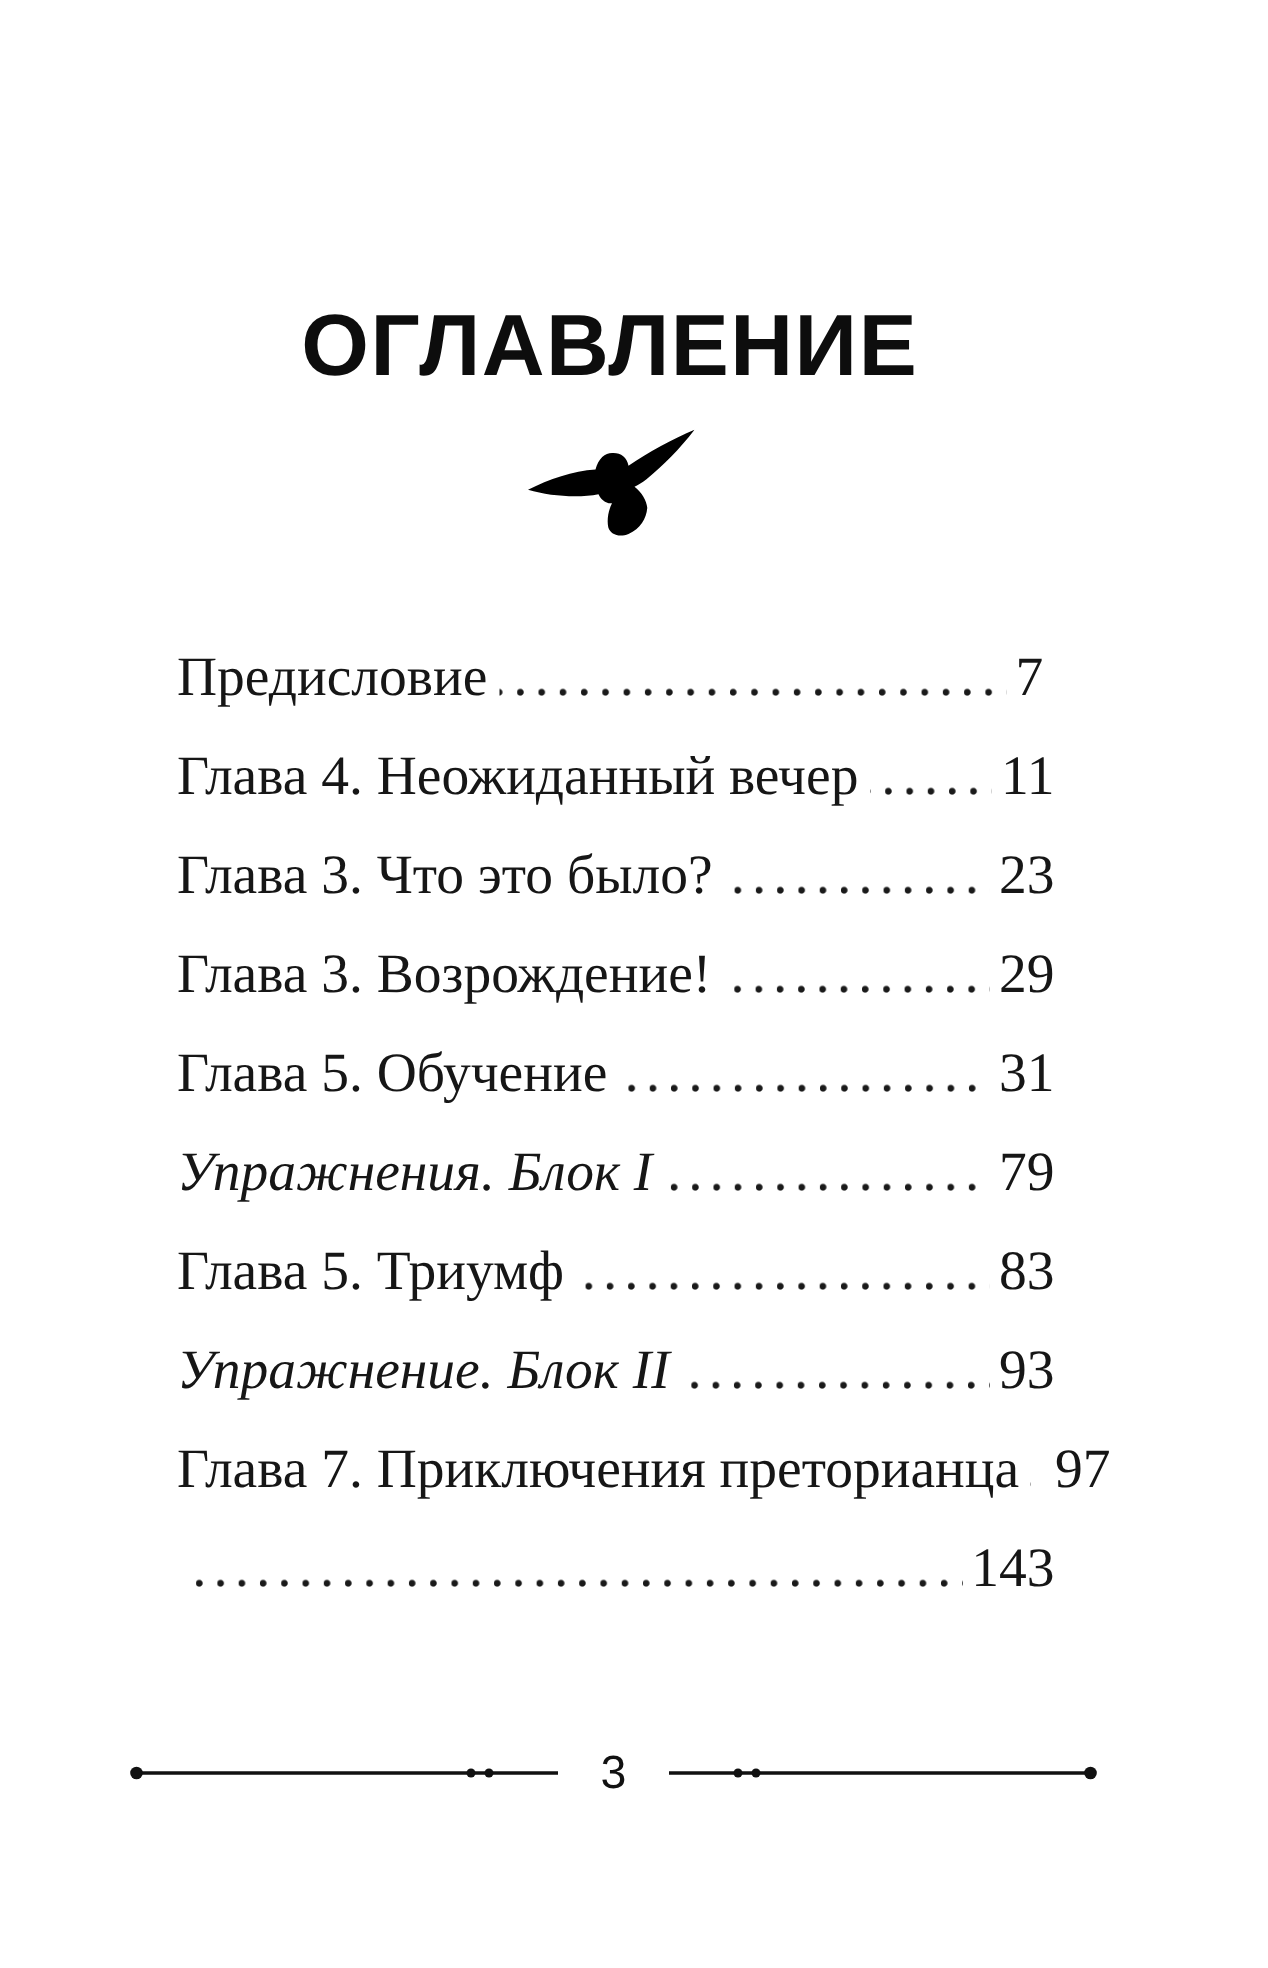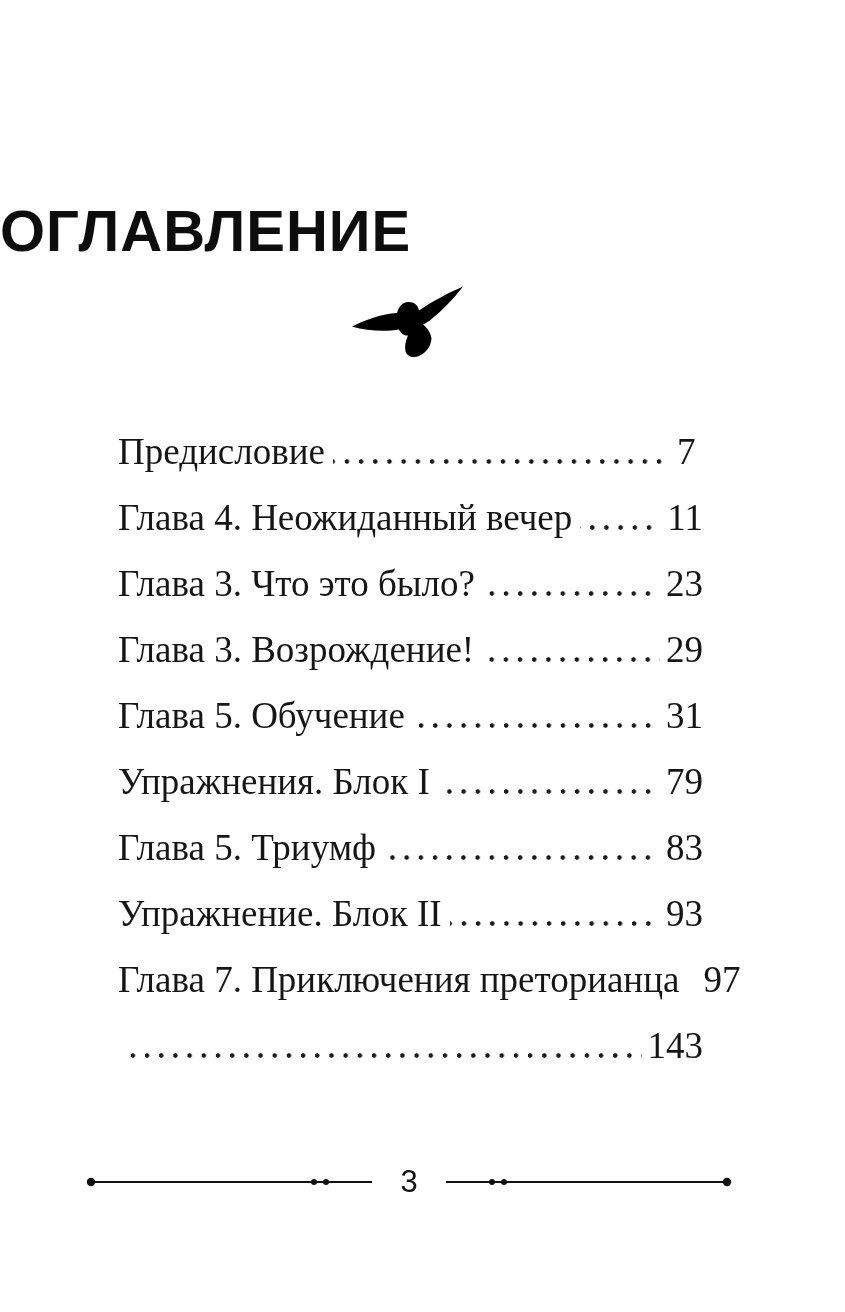--- a/index.html
+++ b/index.html
@@ -16,21 +16,21 @@
     font-family: "Liberation Serif", serif;
     color: #161616;
   }
 
   
   .book-title {
     position: absolute;
     top: 163px;
     left: 0;
     right: 32px;
-    text-align: left;
+    text-align: center;
     font-family: "Liberation Sans", sans-serif;
     font-weight: 700;
     font-size: 58px;
     line-height: 1;
     letter-spacing: 1px;
     color: #0d0d0d;
     white-space: nowrap;
   }
 
   
@@ -51,21 +51,21 @@
     width: 585px;
   }
   .toc-row {
     display: flex;
     align-items: flex-start;
     font-size: 37px;
     line-height: 38px;
     margin-bottom: 28px;
     white-space: nowrap;
   }
-  .toc-row.italic .toc-label { }
+  .toc-row.italic .toc-label { font-style: italic; }
   .toc-label { flex: 0 0 auto; }
   .toc-leader {
     flex: 1 1 auto;
     align-self: flex-end;
     height: 5px;
     margin: 0 2px 7px 8px;
     background-image: radial-gradient(circle at 2.1px 2.5px, #1a1a1a 1.9px, transparent 2.6px);
     background-size: 14.2px 5px;
     background-repeat: repeat-x;
     background-position: right 0 bottom 0;

